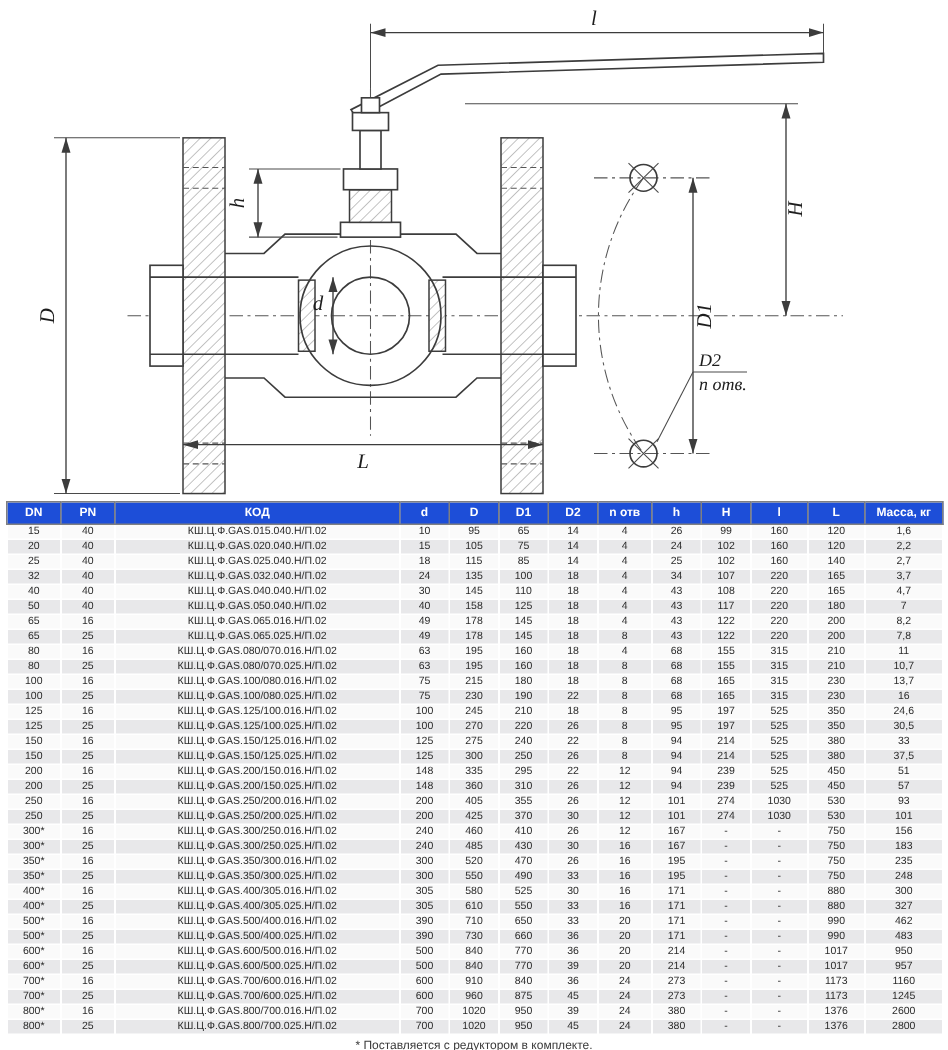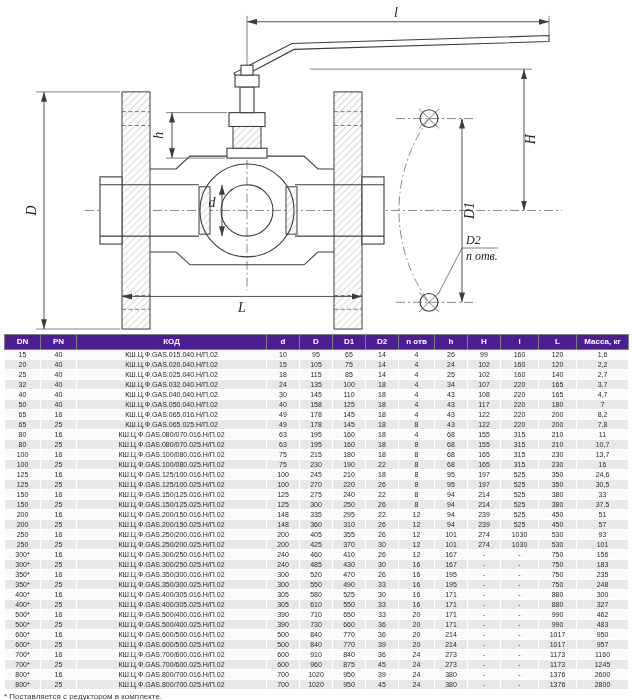--- a/index.html
+++ b/index.html
@@ -11,28 +11,28 @@
   .oh  {stroke:#3c3c3c;stroke-width:1.0;fill:url(#h1);}
   .t   {stroke:#4a4a4a;stroke-width:0.7;fill:none;}
   .dim {stroke:#3c3c3c;stroke-width:0.9;fill:none;}
   .cl  {stroke:#555;stroke-width:0.7;fill:none;stroke-dasharray:9 3 2 3;}
   .dash{stroke:#555;stroke-width:0.8;fill:none;stroke-dasharray:4 2.5;}
   .lab {font-family:"Liberation Serif",serif;font-style:italic;font-size:14px;fill:#1d1d1d;text-anchor:middle;}
   .lab2{font-family:"Liberation Serif",serif;font-style:italic;font-size:12px;fill:#1d1d1d;text-anchor:start;}
 
   .table-wrap{padding:2px 4px 0 4px;}
   table{border-collapse:collapse;table-layout:fixed;width:624px;}
-  thead th{background:#4c1d95;color:#ffffff;font-size:8px;font-weight:bold;
+  thead th{background:#1d4ed8;color:#ffffff;font-size:8px;font-weight:bold;
            padding:2px 1px;border:1px solid #7e7f81;line-height:10px;}
   tbody td{font-size:7px;color:#2b2b2b;text-align:center;padding:0 1px;
            border:1px solid #ffffff;line-height:9px;white-space:nowrap;overflow:hidden;}
   tbody tr:nth-child(odd) {background:#fafafa;}
   tbody tr:nth-child(even){background:#e8e8ea;}
   td.code{text-align:center;letter-spacing:0;}
-  .footnote{width:624px;margin:2px 4px 0 4px;text-align:left;font-size:8px;color:#3a3a3a;}
+  .footnote{width:624px;margin:2px 4px 0 4px;text-align:center;font-size:8px;color:#3a3a3a;}
 </style>
 </head>
 <body>
 
 <div class="drawing-wrap">
 <svg viewBox="0 0 632 336" width="632" height="332" preserveAspectRatio="none">
   <defs>
     <marker id="mE" markerWidth="12" markerHeight="8" refX="10" refY="3" orient="auto" markerUnits="userSpaceOnUse">
       <path d="M0,0 L10,3 L0,6 Z" fill="#3c3c3c"></path>
     </marker>

